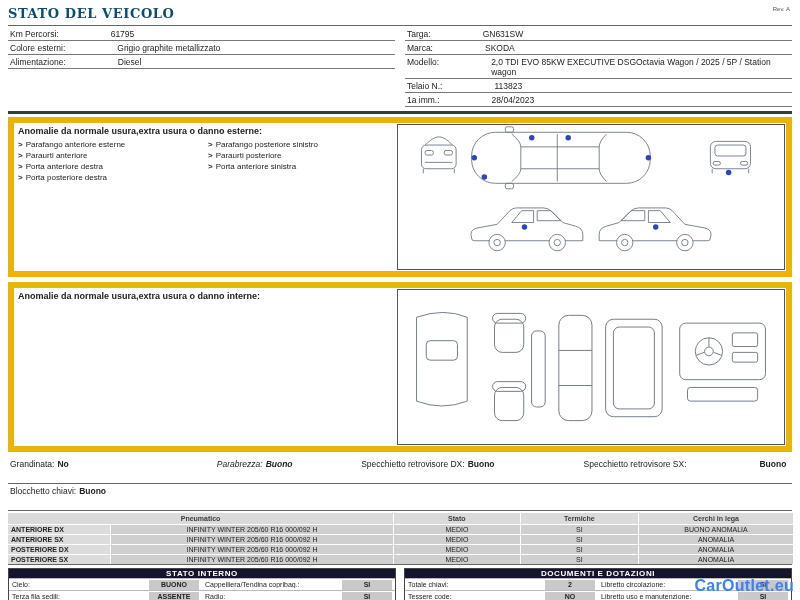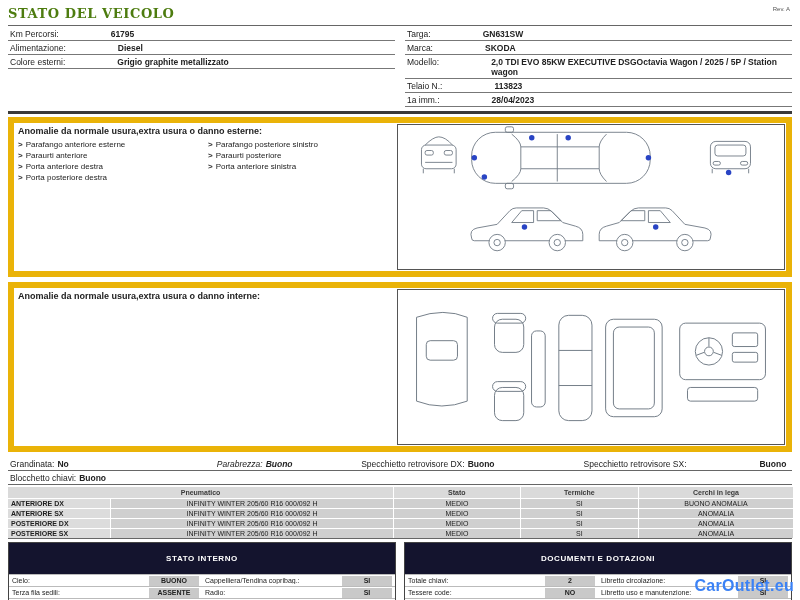--- a/index.html
+++ b/index.html
@@ -2,65 +2,65 @@
 <html><head>
 <meta charset="utf-8">
 <style>
   html,body{margin:0;padding:0;background:#e9e9e9;}
   .page{position:relative;width:800px;height:600px;background:#fff;box-sizing:border-box;
         padding:6px 8px;font-family:"Liberation Sans",sans-serif;color:#222;overflow:hidden;}
 
   
   .header{position:relative;border-bottom:1px solid #666;padding-bottom:2px;height:17px;}
   .title{margin:0;font-family:"DejaVu Serif",serif;font-size:13px;font-weight:bold;
-         color:#4d7c0f;letter-spacing:.6px;}
+         color:#0c4a6e;letter-spacing:.6px;}
   .rev{position:absolute;top:0;right:2px;font-size:6px;color:#555;}
 
   
   .info{display:flex;gap:10px;margin-top:1px;}
   .info-col{flex:1;}
   .info-row{display:flex;gap:4px;border-bottom:1px solid #777;padding:2px 2px 1px;
             font-size:8.5px;align-items:baseline;min-height:10px;}
   .info-row .lbl{white-space:nowrap;}
-  .info-row .val{font-weight:bold;padding-left:48px;}
+  .info-row .val{font-weight:normal;padding-left:48px;}
 
   .thick{border-top:3px solid #3a3a3a;margin:4px 0 3px;}
 
   
   .dmg-box{position:relative;border:6px solid #eab308;margin-bottom:5px;height:160px;box-sizing:border-box;}
   .dmg-box.interior{height:170px;}
   .dmg-title{font-size:9px;font-weight:bold;padding:3px 4px 2px;}
   .dmg-lists{display:flex;gap:8px;padding:1px 4px;font-size:8px;}
   .dmg-col{list-style:none;margin:0;padding:0;width:182px;}
   .dmg-col li{display:flex;gap:3px;line-height:11px;}
   .arrow{font-weight:bold;color:#333;}
   .diagram-frame{position:absolute;top:1px;right:1px;bottom:1px;width:388px;border:1px solid #555;
                  background:#fff;box-sizing:border-box;display:flex;align-items:center;justify-content:center;}
   .diagram-frame svg{width:100%;height:100%;}
 
   
-  .summary-row{display:flex;border-bottom:1px solid #666;font-size:8.5px;padding:2px 2px 1px;gap:4px;}
+  .summary-row{display:flex;border-bottom:1px solid #666;font-size:8.5px;padding:2px 2px 14px;gap:4px;}
   .summary-pair{display:flex;gap:3px;}
   .summary-pair .val{font-weight:bold;}
   .summary-row .w1{width:26%;} .summary-row .w2{width:18%;font-style:italic;}
   .summary-row .w3{width:28%;} .summary-row .w4{width:26%;justify-content:space-between;}
 
   
   .tires{margin-top:2px;border-bottom:1px solid #666;}
   .tgrid{display:grid;grid-template-columns:13% 36% 16% 15% 19.6%;gap:1px;font-size:7px;}
   .th{background:#dadada;font-weight:bold;text-align:center;color:#3a3a3a;padding:2px 0;}
   .th.span2{grid-column:1/3;}
   .tpos{background:#dcdcdc;font-weight:bold;padding:1px 3px;color:#222;}
   .tcell{background:#cfcfcf;text-align:center;padding:1px 0;color:#222;}
 
   
   .bottom{display:flex;gap:8px;margin-top:3px;}
   .btable{flex:1;border:1px solid #444;box-sizing:border-box;}
   .bhead{background:#14142e;color:#fff;font-weight:bold;text-align:center;font-size:8px;
-         padding:11px 0;letter-spacing:.6px;}
+         padding:0 0;letter-spacing:.6px;}
   .brow{display:flex;border-top:1px solid #bbb;font-size:7px;align-items:center;min-height:11px;}
   .bhalf{flex:1;display:flex;justify-content:space-between;align-items:center;padding:0 3px;gap:2px;min-width:0;}
   .blbl{white-space:nowrap;overflow:hidden;}
   .chip{background:#c9c9c9;min-width:46px;min-height:8px;text-align:center;font-weight:bold;
         padding:1px 2px;color:#222;}
   .chip.small{min-width:24px;}
   .sigbox{border:1px solid #666;min-width:118px;height:13px;font-size:8px;color:#1c2430;
           display:flex;align-items:center;justify-content:center;overflow:hidden;font-style:italic;}
   .watermark{position:absolute;right:6px;bottom:5px;font-size:16px;font-weight:bold;
              color:#3b82f6;letter-spacing:.3px;}
@@ -75,26 +75,26 @@
     <div class="rev">Rev. A</div>
   </div>
 
   <div class="info">
     <div class="info-col">
       <div class="info-row">
         <span class="lbl">Km Percorsi:</span>
         <span class="val">61795</span>
       </div>
       <div class="info-row">
+        <span class="lbl">Colore esterni:</span>
+        <span class="val">Grigio graphite metallizzato</span>
+      </div>
+      <div class="info-row">
         <span class="lbl">Alimentazione:</span>
         <span class="val">Diesel</span>
-      </div>
-      <div class="info-row">
-        <span class="lbl">Colore esterni:</span>
-        <span class="val">Grigio graphite metallizzato</span>
       </div>
     </div>
     <div class="info-col">
       <div class="info-row">
         <span class="lbl">Targa:</span>
         <span class="val">GN631SW</span>
       </div>
       <div class="info-row">
         <span class="lbl">Marca:</span>
         <span class="val">SKODA</span>

